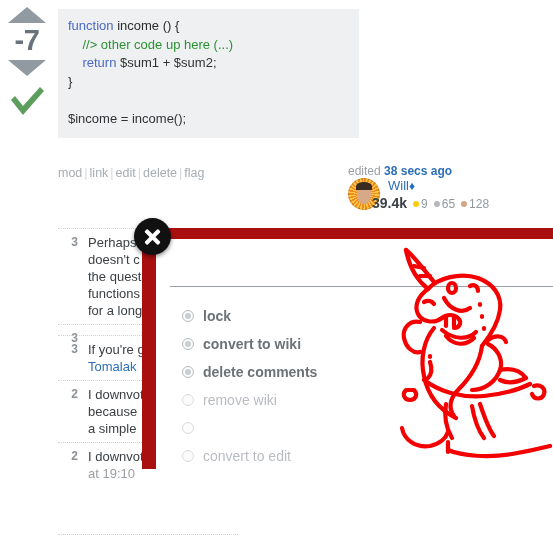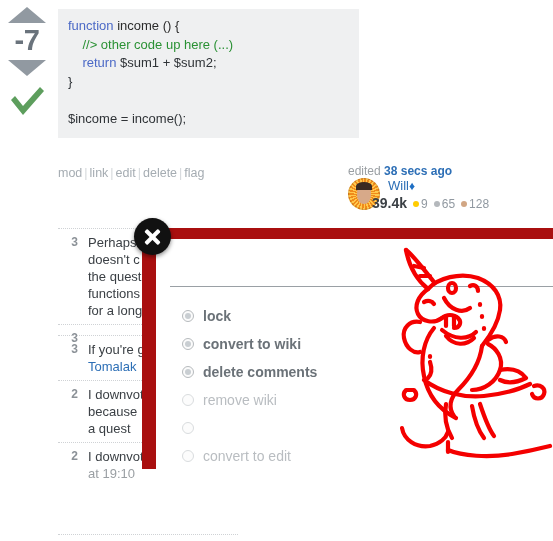--- a/index.html
+++ b/index.html
@@ -364,21 +364,21 @@
   </div>
   <div class="comment">
     <span class="score">3</span>
   </div>
   <div class="comment">
     <span class="score">3</span>
     <span class="text"><span>If you're g</span><br><a href="#">Tomalak</a></span>
   </div>
   <div class="comment">
     <span class="score">2</span>
-    <span class="text"><span>I downvot</span><br><span>because</span><br><span>a quest </span></span>
+    <span class="text"><span>I downvot</span><br><span>because</span><br><span>a simple </span></span>
   </div>
   <div class="comment">
     <span class="score">2</span>
     <span class="text"><span>I downvot</span><br><span class="muted">at 19:10</span></span>
   </div>
 </div>
 <div id="comments-bottom-rule"></div>
 
 <div id="mod-dialog">
   <div id="dialog-titlebar"></div>

